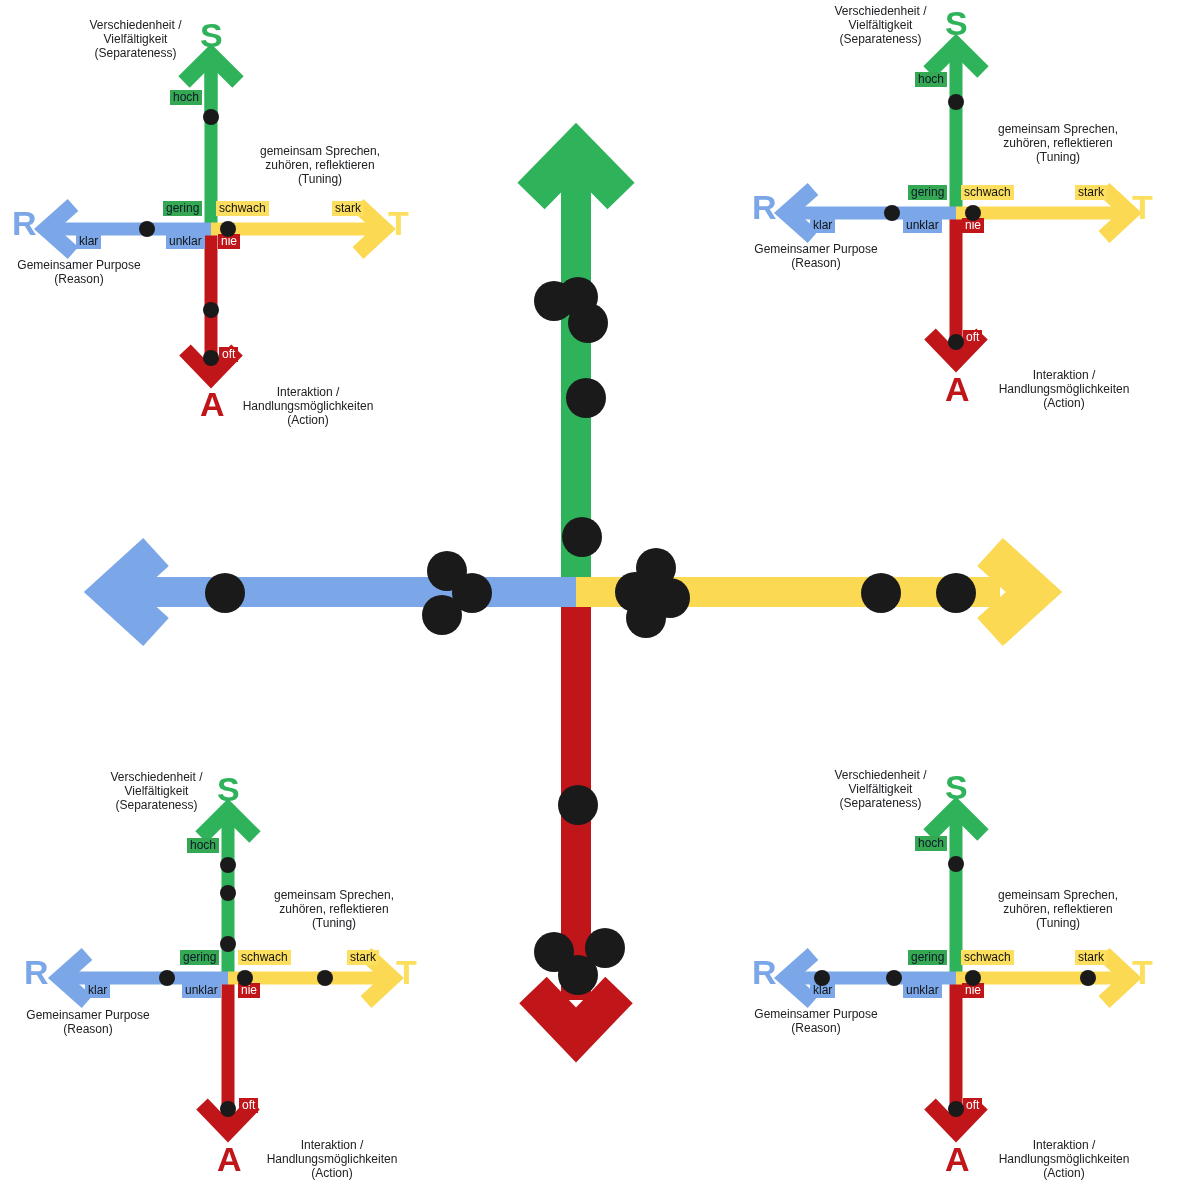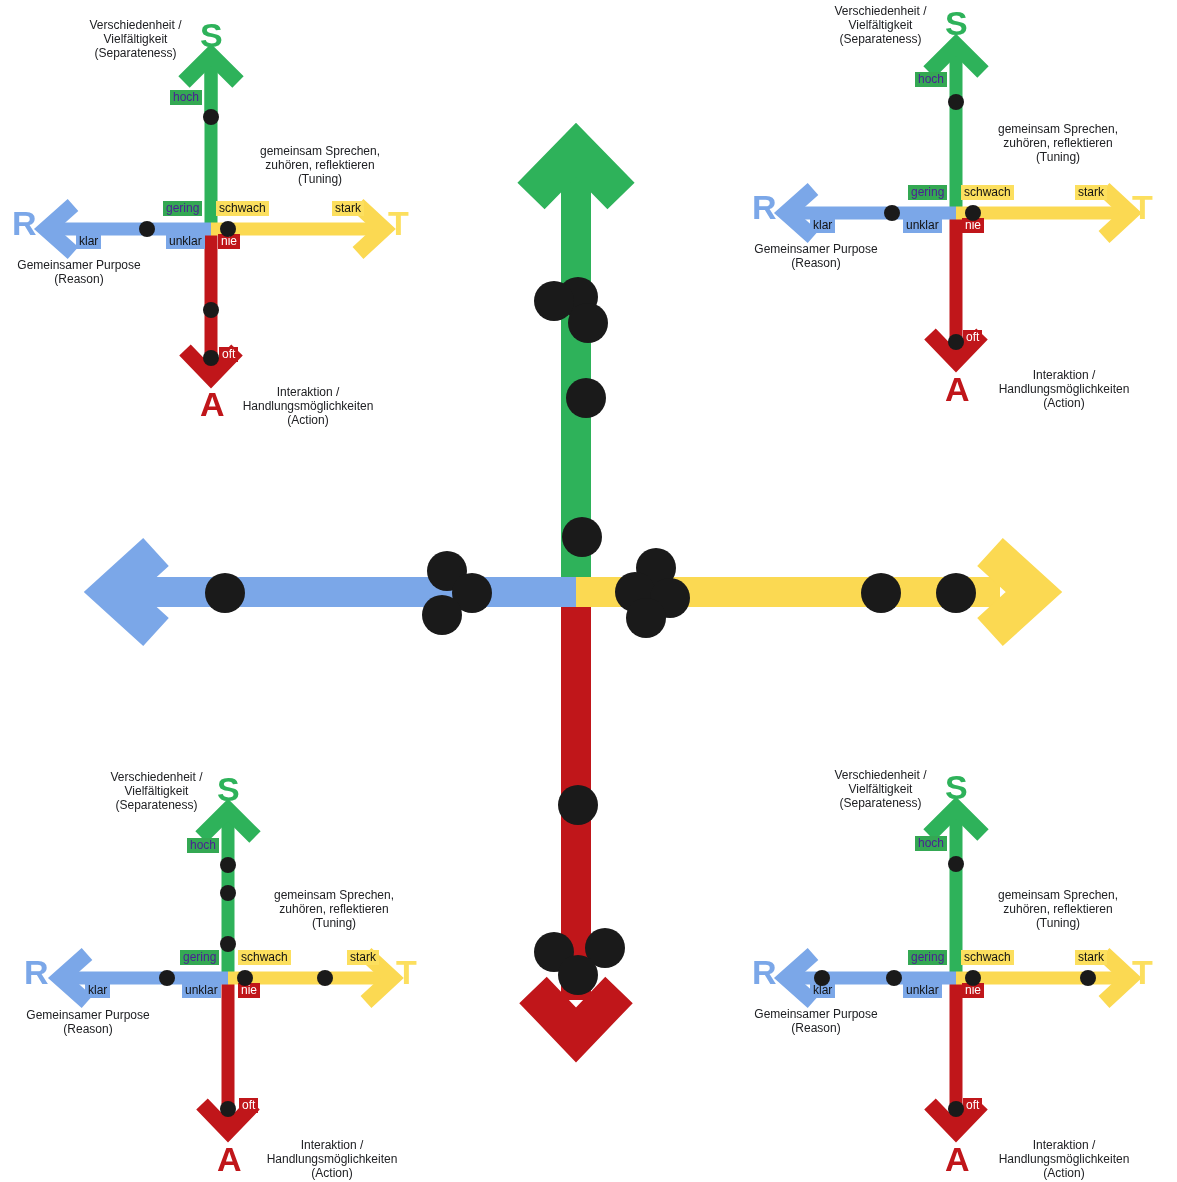--- a/index.html
+++ b/index.html
@@ -30,21 +30,21 @@
     position: absolute;
     font-weight: bold;
     line-height: 1;
   }
   .tag {
     position: absolute;
     line-height: 1.1;
     padding: 1px 3px;
     white-space: nowrap;
   }
-  .tag-green { background: #34a853; color: #4c1d95; }
+  .tag-green { background: #34a853; color: #0f172a; }
   .tag-blue  { background: #7ba7e8; color: #111111; }
   .tag-yellow{ background: #fcdf5e; color: #111111; }
   .tag-red   { background: #c0161a; color: #ffffff; }
   .dot { position: absolute; border-radius: 50%; background: #1a1a1a; }
   .c-green  { color: #2eb25a; }
   .c-blue   { color: #7ba7e8; }
   .c-yellow { color: #fcdf5e; }
   .c-red    { color: #c0161a; }
 </style>
 </head>

